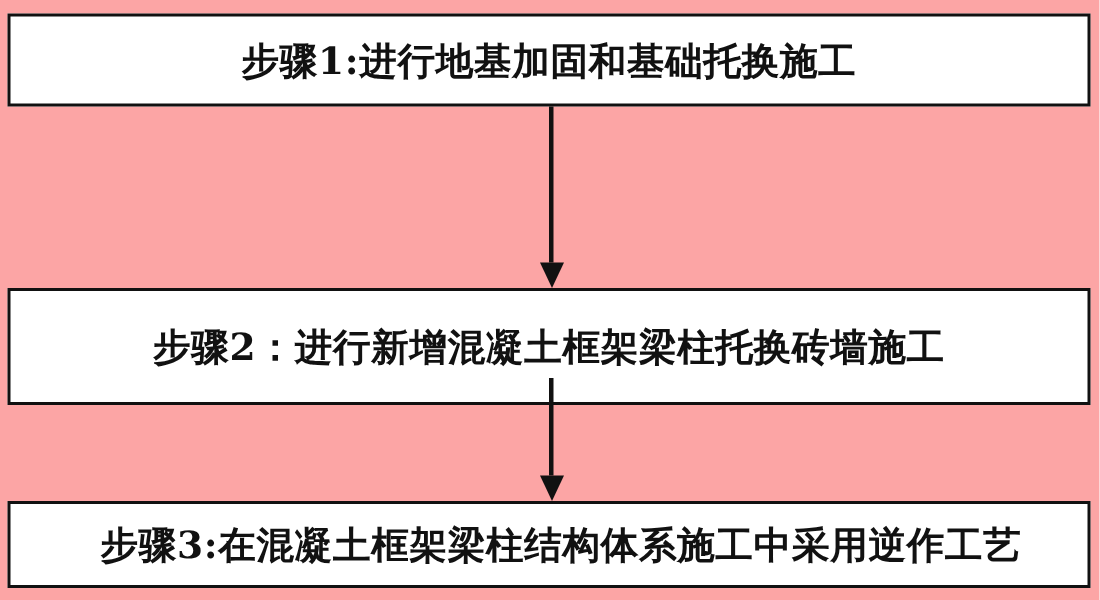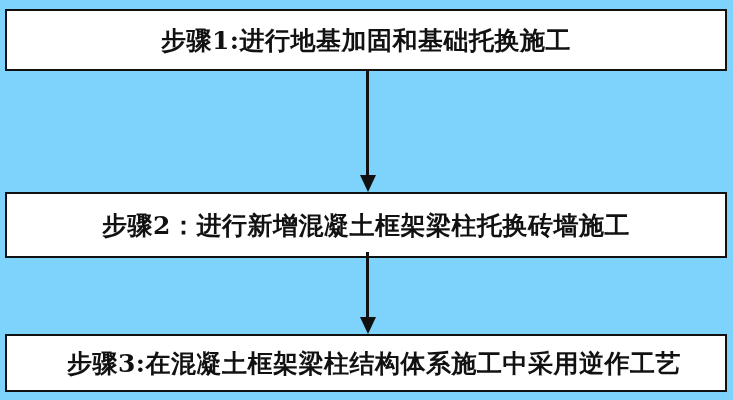--- a/index.html
+++ b/index.html
@@ -8,21 +8,21 @@
     padding: 0;
     background: #ffffff;
   }
   body {
     font-family: "DejaVu Serif", "Liberation Serif", serif;
   }
   #canvas {
     position: relative;
     width: 733px;
     height: 400px;
-    background: #7dd3fc;
+    background: #fca5a5;
     overflow: hidden;
   }
   .step-box {
     position: absolute;
     left: 5px;
     width: 722px;
     box-sizing: border-box;
     border: 2px solid #111111;
     background: #ffffff;
     display: flex;
@@ -33,21 +33,21 @@
     font-family: "DejaVu Serif", "Liberation Serif", serif;
     font-weight: bold;
     font-size: 25px;
     line-height: 1;
     color: #111111;
     letter-spacing: 0.5px;
     white-space: nowrap;
     text-align: center;
   }
   #box-1 { top: 9px;   height: 62px; }
-  #box-2 { top: 192px; height: 66px; }
+  #box-2 { top: 192px; height: 78px; }
   #box-3 { top: 334px; height: 58px; padding-left: 16px; }
 
   .connector {
     position: absolute;
     left: 360px;
     width: 16px;
   }
   .connector-line {
     position: absolute;
     left: 6px;

